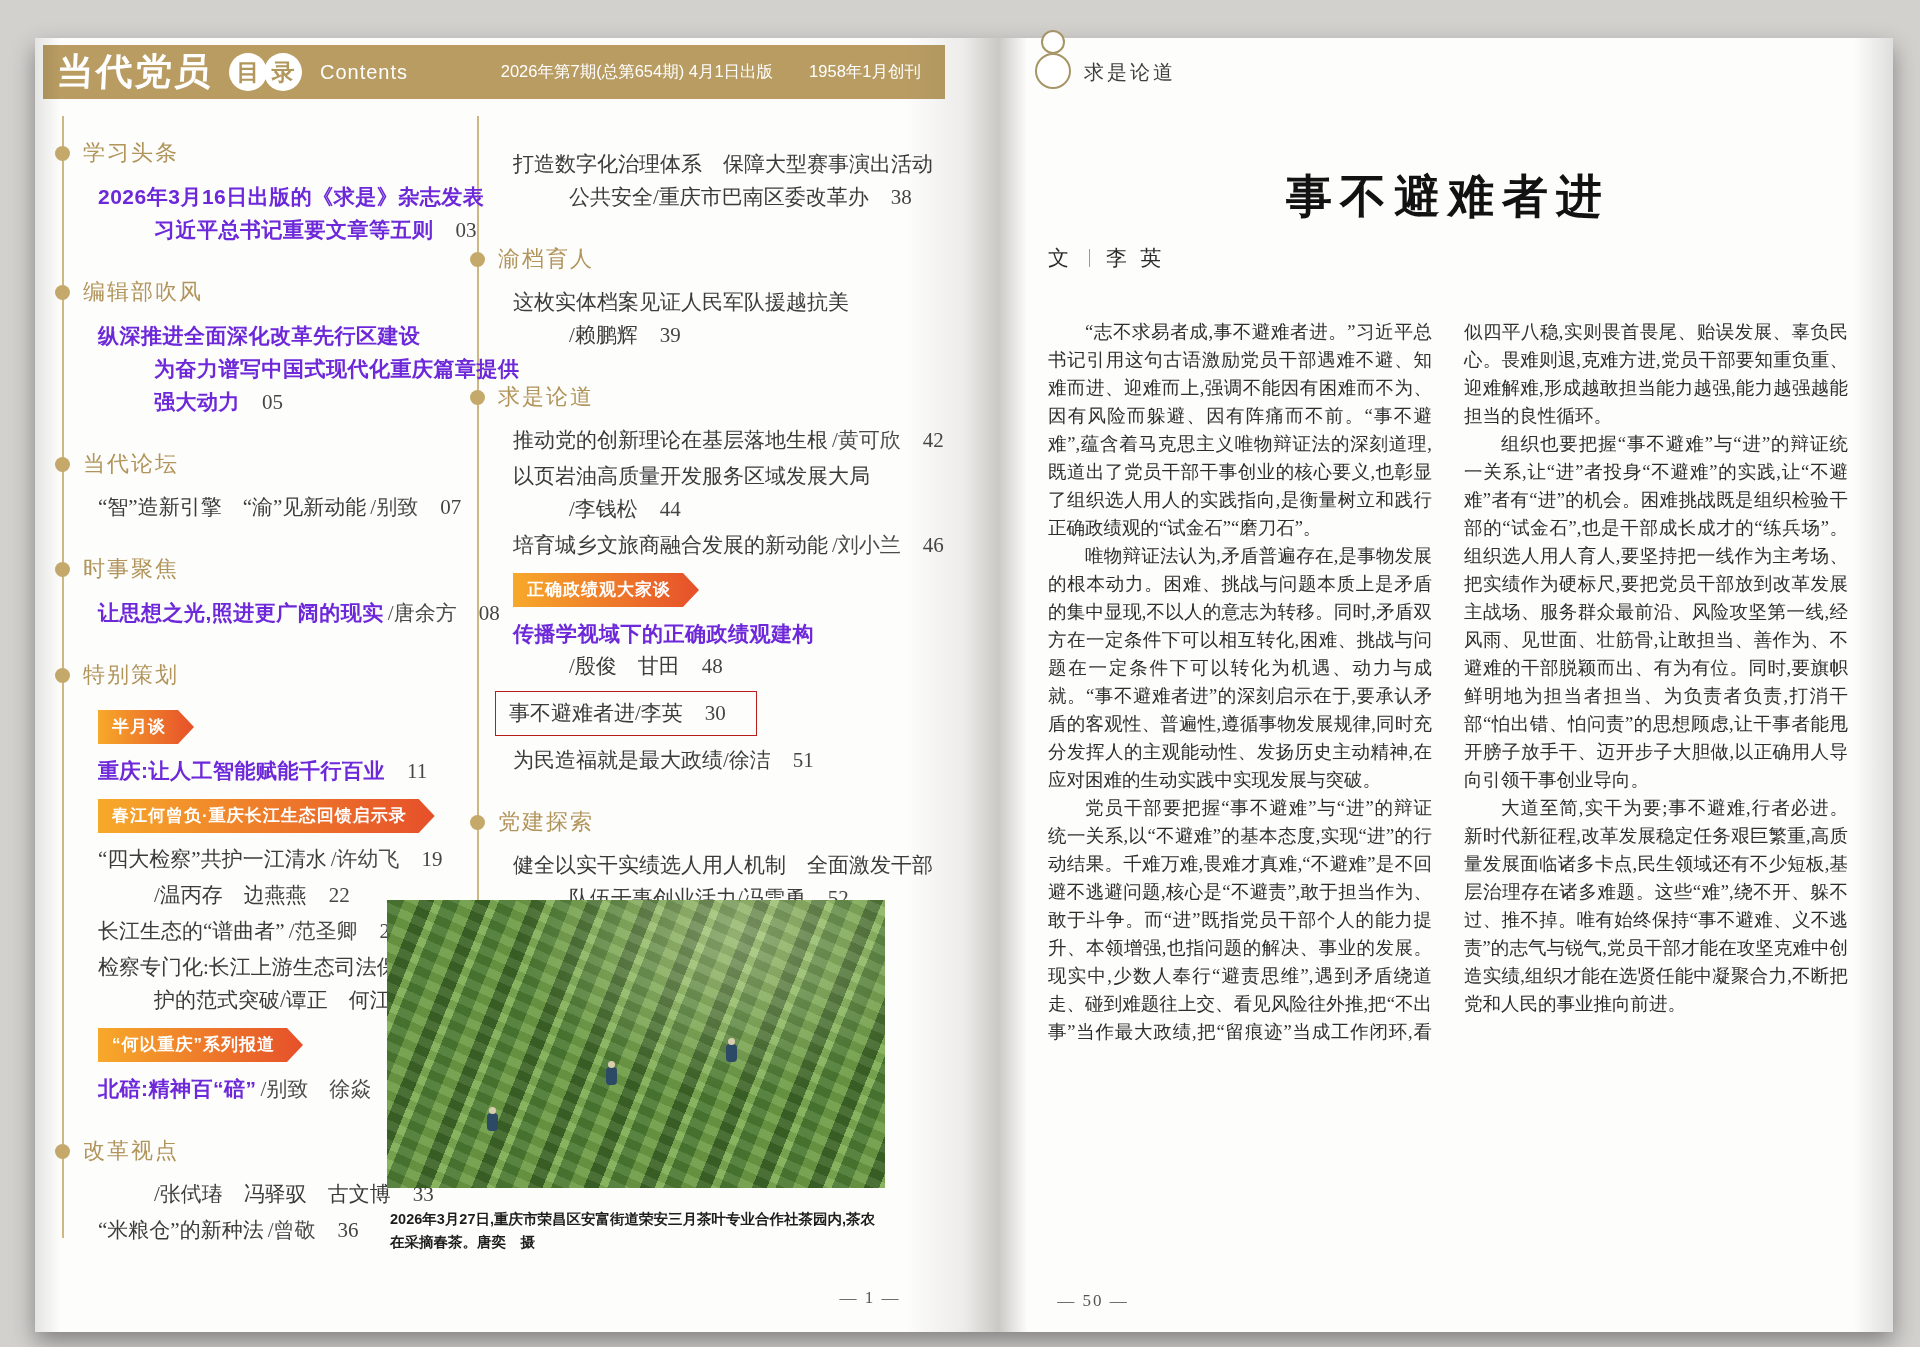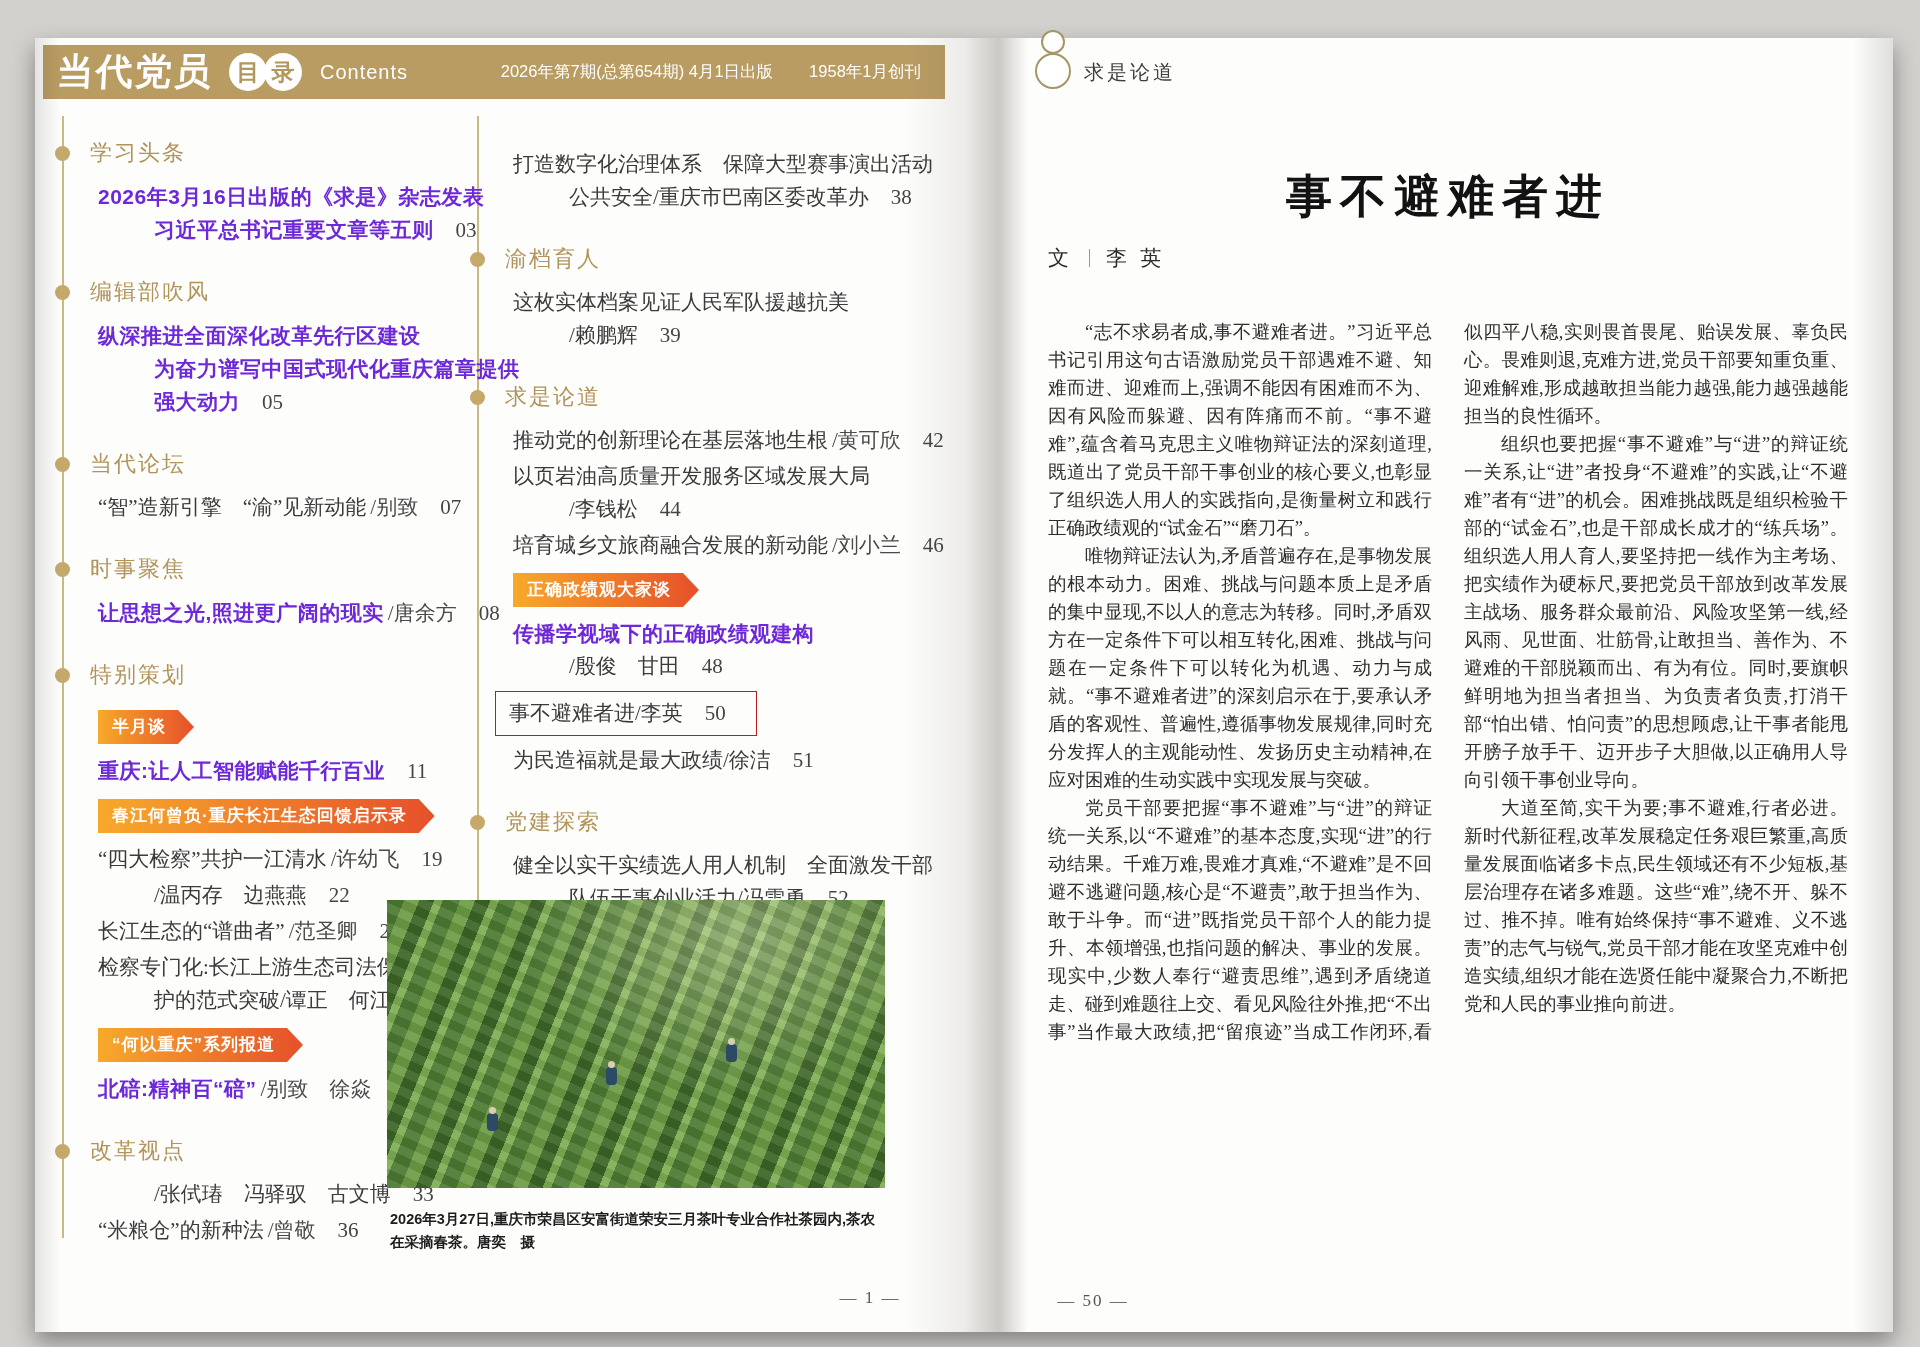--- a/index.html
+++ b/index.html
@@ -25,21 +25,21 @@
   .contents-en{font-size:20px;margin-left:18px;letter-spacing:1px;}
   .issue{margin-left:auto;font-size:16.5px;white-space:nowrap;display:flex;gap:36px;}
 
   
   .vline{position:absolute;width:2px;background:#cdb884;}
   .vline.l1{left:62px;top:116px;height:1122px;}
   .vline.l2{left:477px;top:116px;height:1050px;}
   .toc-col{position:absolute;}
   #toc-col1{left:55px;top:138px;width:360px;}
   #toc-col2{left:470px;top:148px;width:440px;}
-  .toc-section{display:flex;align-items:center;gap:20px;margin:30px 0 12px;}
+  .toc-section{display:flex;align-items:center;gap:13px;margin:30px 0 12px;}
   .toc-col > .toc-section:first-child{margin-top:0;}
   .dot{width:15px;height:15px;border-radius:50%;background:#c5a96b;flex:0 0 auto;}
   .toc-section-label{font-size:22px;color:#b1945a;letter-spacing:2px;}
   .toc-entry{margin:0 0 3px 0;}
   .toc-line{margin-left:43px;font-family:"Liberation Serif",serif;font-size:21px;line-height:33px;
             color:#3b3b3b;white-space:nowrap;display:flex;align-items:baseline;}
   .toc-line.indent{margin-left:99px;}
   .toc-line.bold .t{font-family:"Liberation Sans",sans-serif;font-weight:700;color:#6d28d9;letter-spacing:.5px;}
   .toc-line .author{margin-left:4px;color:#4a4a4a;}
   .toc-line .page{margin-left:22px;color:#454545;}
@@ -249,21 +249,21 @@
           <span class="t">传播学视域下的正确政绩观建构</span>
         </div>
         <div class="toc-line indent">
           <span class="t">/殷俊　甘田</span>
           <span class="page">48</span>
         </div>
       </div><div class="toc-entry">
         <div class="toc-line">
           <span class="red-box">
             <span class="t">事不避难者进/李英</span>
-            <span class="page">50</span>
+            <span class="page">30</span>
           </span>
         </div>
       </div><div class="toc-entry">
         <div class="toc-line">
           <span class="t">为民造福就是最大政绩/徐洁</span>
           <span class="page">51</span>
         </div>
       </div><div class="toc-section">
         <span class="dot"></span>
         <span class="toc-section-label">党建探索</span>

